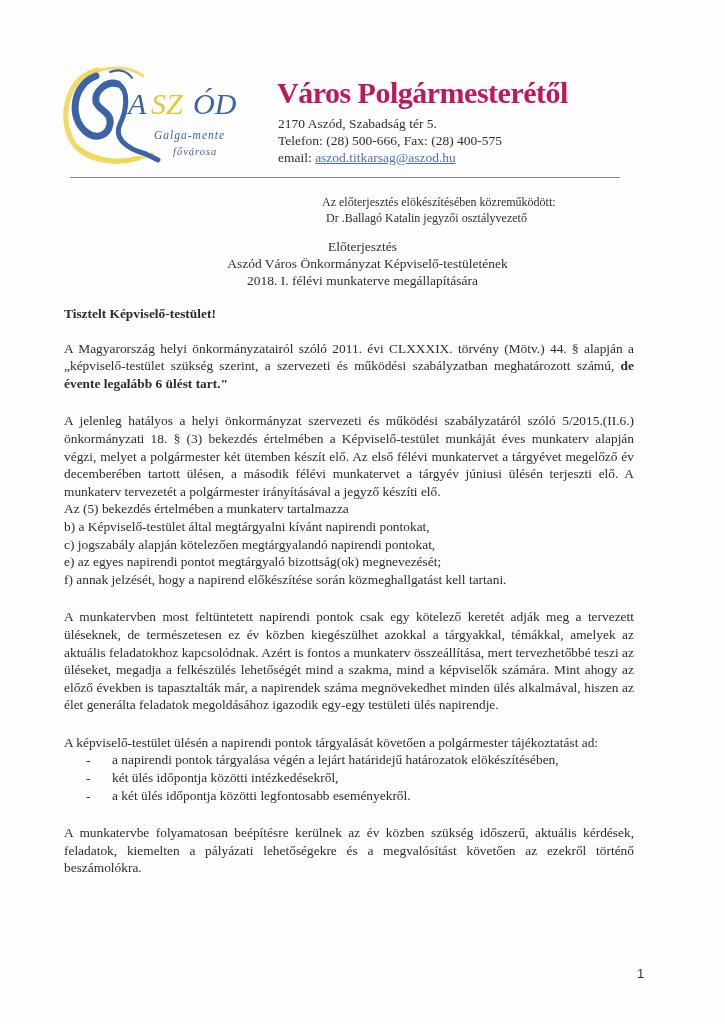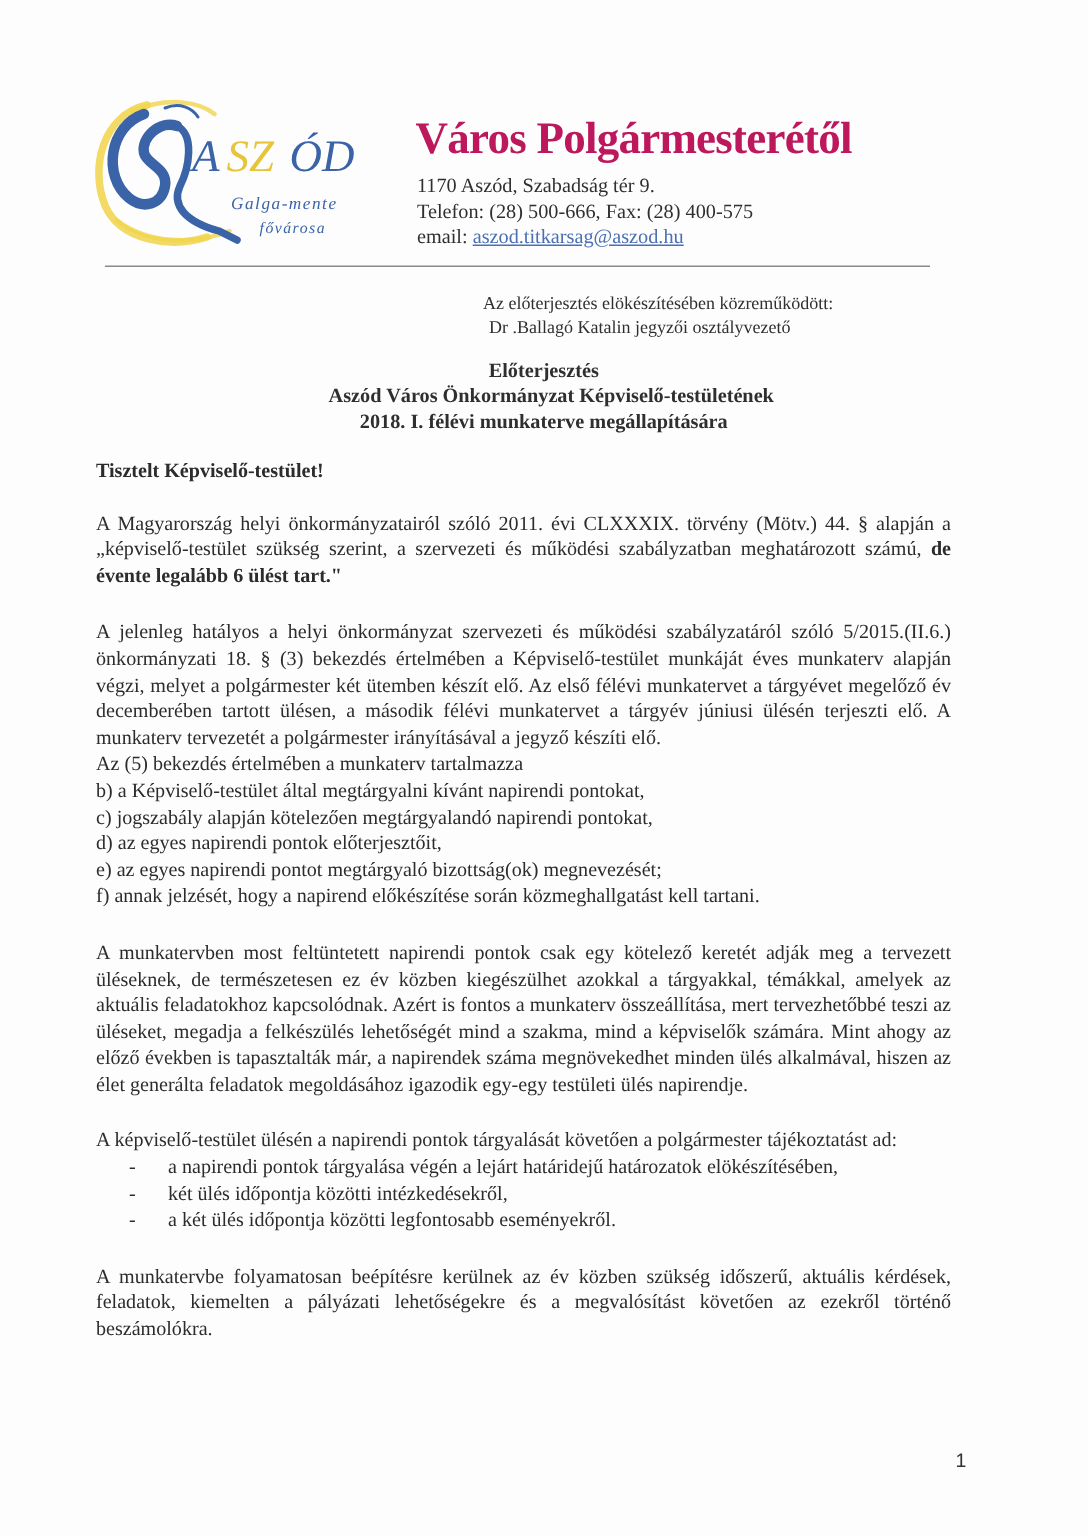--- a/index.html
+++ b/index.html
@@ -71,21 +71,21 @@
       color: #2f2f2f;
     }
     .preparer .name { padding-left: 4px; }
     
     .title-block {
       position: absolute;
       left: 0;
       width: 725px;
       top: 238px;
       text-align: center;
-      font-weight: bold;
+      font-weight: normal;
       font-size: 13.5px;
       line-height: 17px;
       color: #2f2f2f;
     }
     .title-block div:nth-child(2) { padding-left: 10px; }
     
     .body {
       position: absolute;
       left: 64px;
       top: 305px;
@@ -149,21 +149,21 @@
       <text x="93" y="52" font-family="Liberation Serif, serif" font-style="italic" font-size="30" fill="#e6c53a">SZ</text>
       <text x="135" y="52" font-family="Liberation Serif, serif" font-style="italic" font-size="30" fill="#3a63a8">ÓD</text>
       <text x="96" y="77" font-family="Liberation Serif, serif" font-style="italic" font-size="11.5" fill="#3a63a8" letter-spacing="1">Galga-mente</text>
       <text x="115" y="93" font-family="Liberation Serif, serif" font-style="italic" font-size="10.5" fill="#3a63a8" letter-spacing="1">fővárosa</text>
     </svg>
   </div>
 
   <div class="head-title">Város Polgármesterétől</div>
 
   <div class="head-lines">
-    <div>1170 Aszód, Szabadság tér 9.</div>
+    <div>2170 Aszód, Szabadság tér 5.</div>
     <div>Telefon: (28) 500-666, Fax: (28) 400-575</div>
     <div><span>email: </span><a>aszod.titkarsag@aszod.hu</a></div>
   </div>
 
   <div class="head-rule"></div>
 
   <div class="preparer">
     <div>Az előterjesztés elökészítésében közreműködött:</div>
     <div class="name">Dr .Ballagó Katalin jegyzői osztályvezető</div>
   </div>
@@ -178,21 +178,20 @@
     <div class="salutation">Tisztelt Képviselő-testület!</div>
 
     <p><span>A Magyarország helyi önkormányzatairól szóló 2011. évi CLXXXIX. törvény (Mötv.) 44. § alapján a „képviselő-testület szükség szerint, a szervezeti és működési szabályzatban meghatározott számú, </span><span class="bold">de évente legalább 6 ülést tart."</span></p>
 
     <p class="p-gap-lg">A jelenleg hatályos a  helyi önkormányzat szervezeti és működési szabályzatáról  szóló 5/2015.(II.6.) önkormányzati 18. § (3) bekezdés értelmében  a Képviselő-testület  munkáját éves munkaterv alapján végzi, melyet a polgármester két ütemben készít elő. Az első félévi munkatervet a tárgyévet megelőző év decemberében tartott ülésen, a második félévi munkatervet a tárgyév júniusi ülésén terjeszti elő. A munkaterv tervezetét a polgármester irányításával a jegyző készíti elő.</p>
 
     <div class="list-line">Az (5) bekezdés értelmében a  munkaterv tartalmazza</div>
     <div>
       <div class="list-line">b) a Képviselő-testület  által megtárgyalni kívánt napirendi pontokat,</div>
       <div class="list-line">c) jogszabály alapján kötelezően megtárgyalandó napirendi pontokat,</div>
-      <div class="list-line">d) az egyes napirendi pontok előterjesztőit,</div>
       <div class="list-line">e) az egyes napirendi pontot megtárgyaló bizottság(ok) megnevezését;</div>
       <div class="list-line">f) annak jelzését, hogy a napirend előkészítése során közmeghallgatást kell tartani.</div>
     </div>
 
     <p class="p-gap-lg">A munkatervben most feltüntetett napirendi pontok csak egy kötelező keretét adják meg a tervezett üléseknek, de természetesen ez év közben kiegészülhet azokkal a tárgyakkal, témákkal, amelyek az aktuális feladatokhoz kapcsolódnak. Azért is fontos a munkaterv összeállítása, mert tervezhetőbbé teszi az üléseket, megadja a felkészülés lehetőségét mind a szakma, mind a képviselők számára. Mint ahogy az előző években is tapasztalták már, a napirendek száma megnövekedhet minden ülés alkalmával, hiszen az élet generálta feladatok megoldásához igazodik egy-egy testületi ülés napirendje.</p>
 
     <p class="p-gap-lg">A képviselő-testület ülésén a napirendi pontok tárgyalását követően a polgármester tájékoztatást ad:</p>
     <ul class="dash-list">
       <li><span class="dash">-</span><span>a napirendi pontok tárgyalása végén a lejárt határidejű határozatok elökészítésében,</span></li>
       <li><span class="dash">-</span><span>két ülés időpontja közötti intézkedésekről,</span></li>

